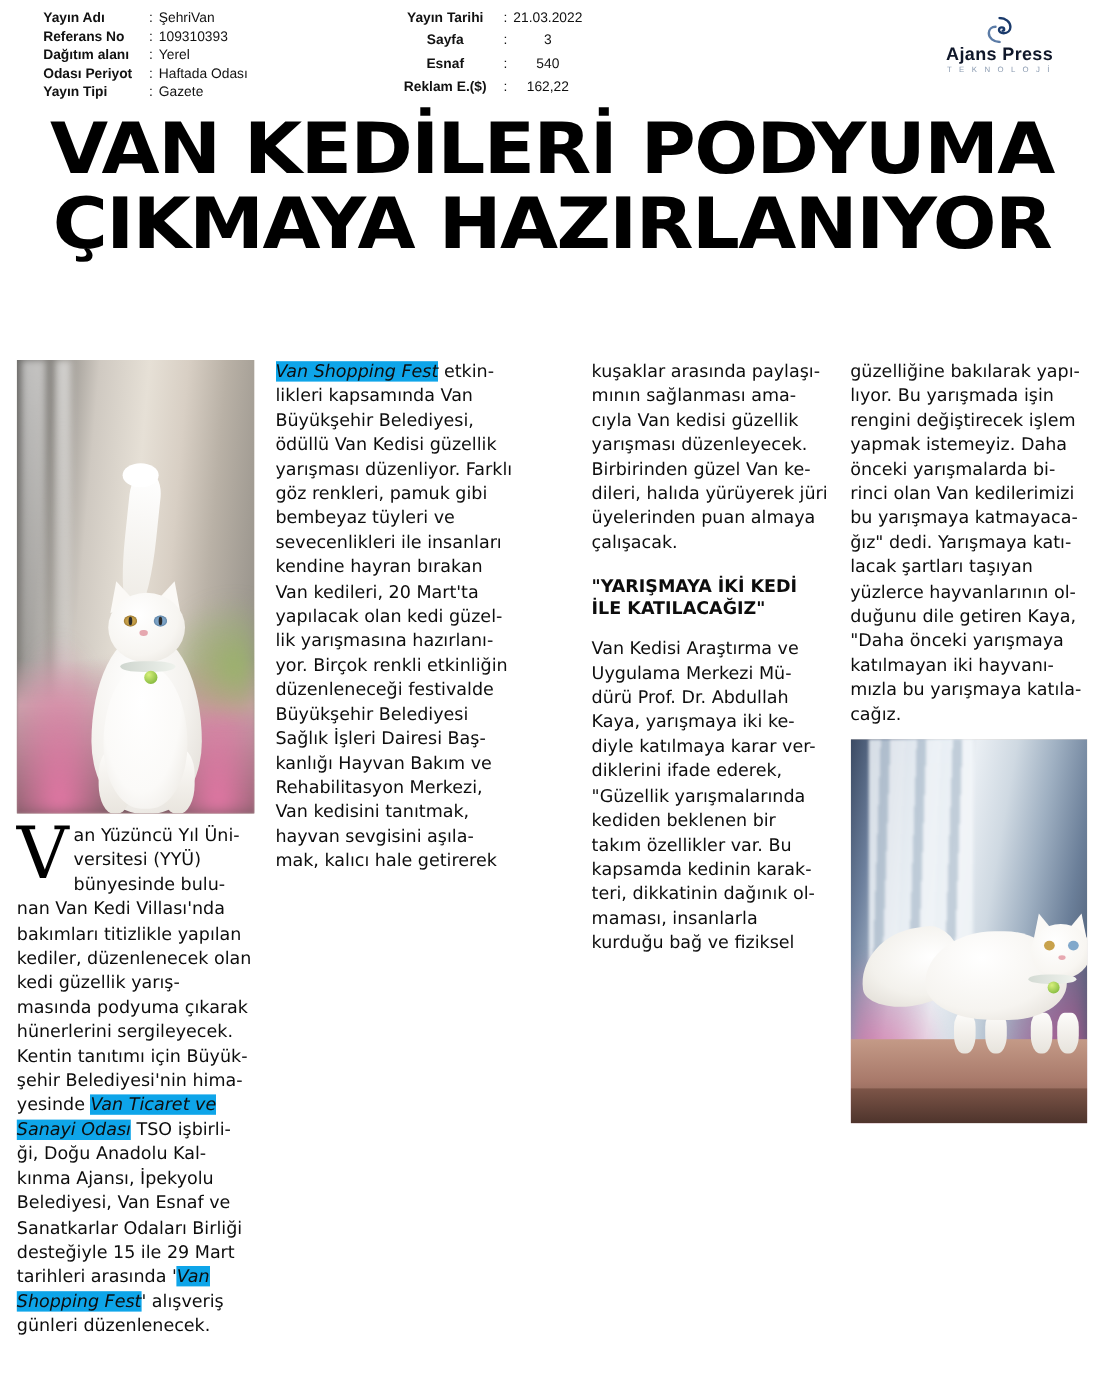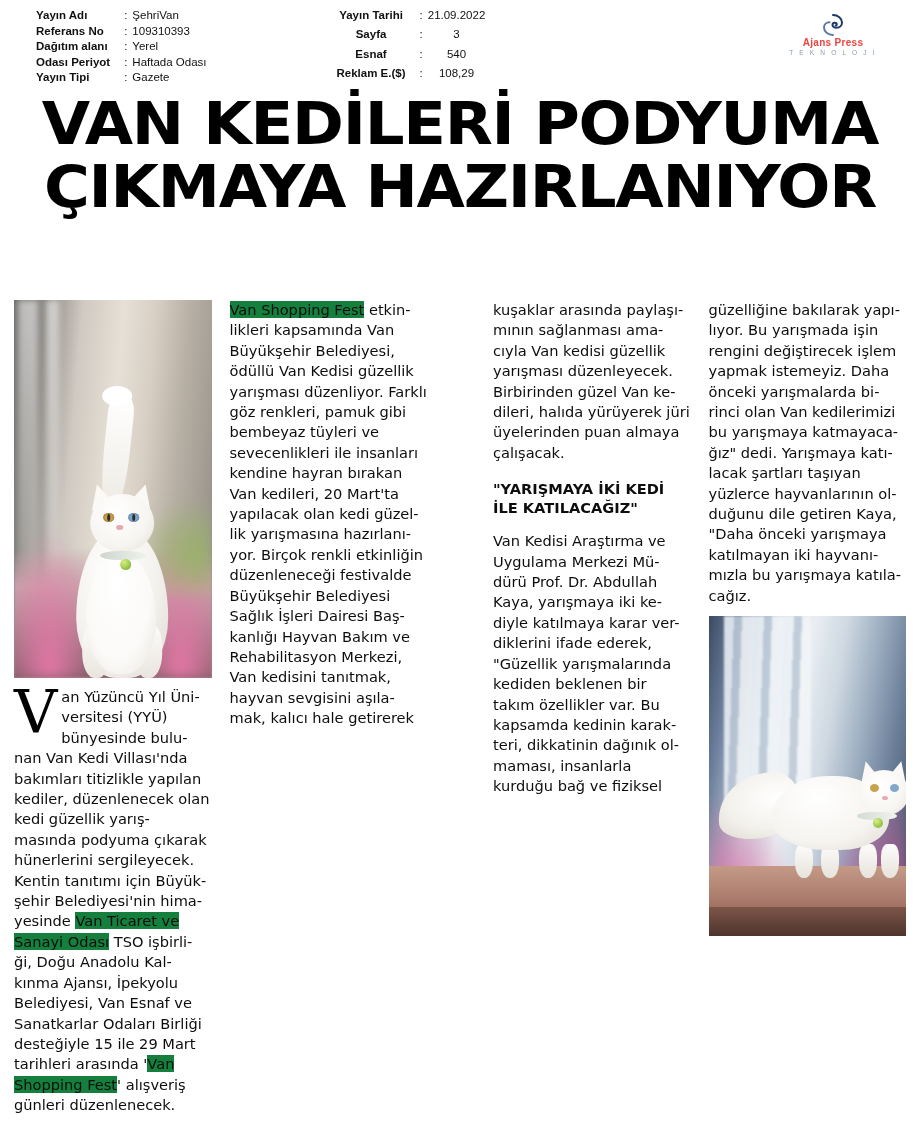--- a/index.html
+++ b/index.html
@@ -46,24 +46,24 @@
     top: 14px; right: 22px;
     text-align: center;
     width: 130px;
   }
   .logo-mark {
     width: 100%;
     display: flex; justify-content: center; align-items: center;
     height: 22px;
   }
   .logo-name {
-    font-size: 10px;
+    font-size: 15px;
     font-weight: bold;
     letter-spacing: .3px;
-    color: #ef4444;
+    color: #0f172a;
     margin-top: 1px;
   }
   .logo-sub {
     font-size: 6.5px;
     letter-spacing: 2.2px;
     color: #8a9ab0;
     margin-top: 1px;
   }
 
   
@@ -268,21 +268,21 @@
   .dropcap-para { position: relative; }
   .dropcap {
     float: left;
     font-family: "DejaVu Serif", serif;
     font-weight: normal;
     font-size: 60px;
     line-height: 46px;
     padding: 2px 4px 0 0;
     color: #000;
   }
-  .hl { background: #15803d; }
+  .hl { background: #0ea5e9; font-style: italic; }
   .subhead {
     font-family: "DejaVu Sans", sans-serif;
     font-weight: bold;
     font-size: 14.6px;
     line-height: 19px;
     margin: 16px 0 14px 0;
   }
 </style>
 </head>
 <body>
@@ -314,36 +314,36 @@
         <span class="meta-key">Yayın Tipi</span>
         <span class="meta-sep">:</span>
         <span class="meta-val">Gazete</span>
       </div>
     </div>
 
     <div class="meta-col meta-col-2">
       <div class="meta-row">
         <span class="meta-key">Yayın Tarihi</span>
         <span class="meta-sep">:</span>
-        <span class="meta-val">21.09.2022</span>
+        <span class="meta-val">21.03.2022</span>
       </div>
       <div class="meta-row">
         <span class="meta-key">Sayfa</span>
         <span class="meta-sep">:</span>
         <span class="meta-val">3</span>
       </div>
       <div class="meta-row">
         <span class="meta-key">Esnaf</span>
         <span class="meta-sep">:</span>
         <span class="meta-val">540</span>
       </div>
       <div class="meta-row">
         <span class="meta-key">Reklam E.($)</span>
         <span class="meta-sep">:</span>
-        <span class="meta-val">108,29</span>
+        <span class="meta-val">162,22</span>
       </div>
     </div>
   </div>
 
   <div class="logo">
     <div class="logo-mark">
       <svg width="26" height="22" viewBox="0 0 26 22" aria-hidden="true">
         <path d="M13 1c5 0 9 3.4 9 7.4 0 3.1-2.4 5.3-5.6 5.3-2.3 0-3.9-1.1-3.9-2.7 0-1.3 1-2.2 2.4-2.2 1.1 0 1.9.6 1.9 1.5 0 .7-.5 1.2-1.2 1.2" fill="none" stroke="#1a3a6b" stroke-width="2" stroke-linecap="round"></path>
         <path d="M13 21c-5 0-9-3.4-9-7.4 0-3.1 2.4-5.3 5.6-5.3" fill="none" stroke="#5b7ba6" stroke-width="2" stroke-linecap="round"></path>
       </svg>

